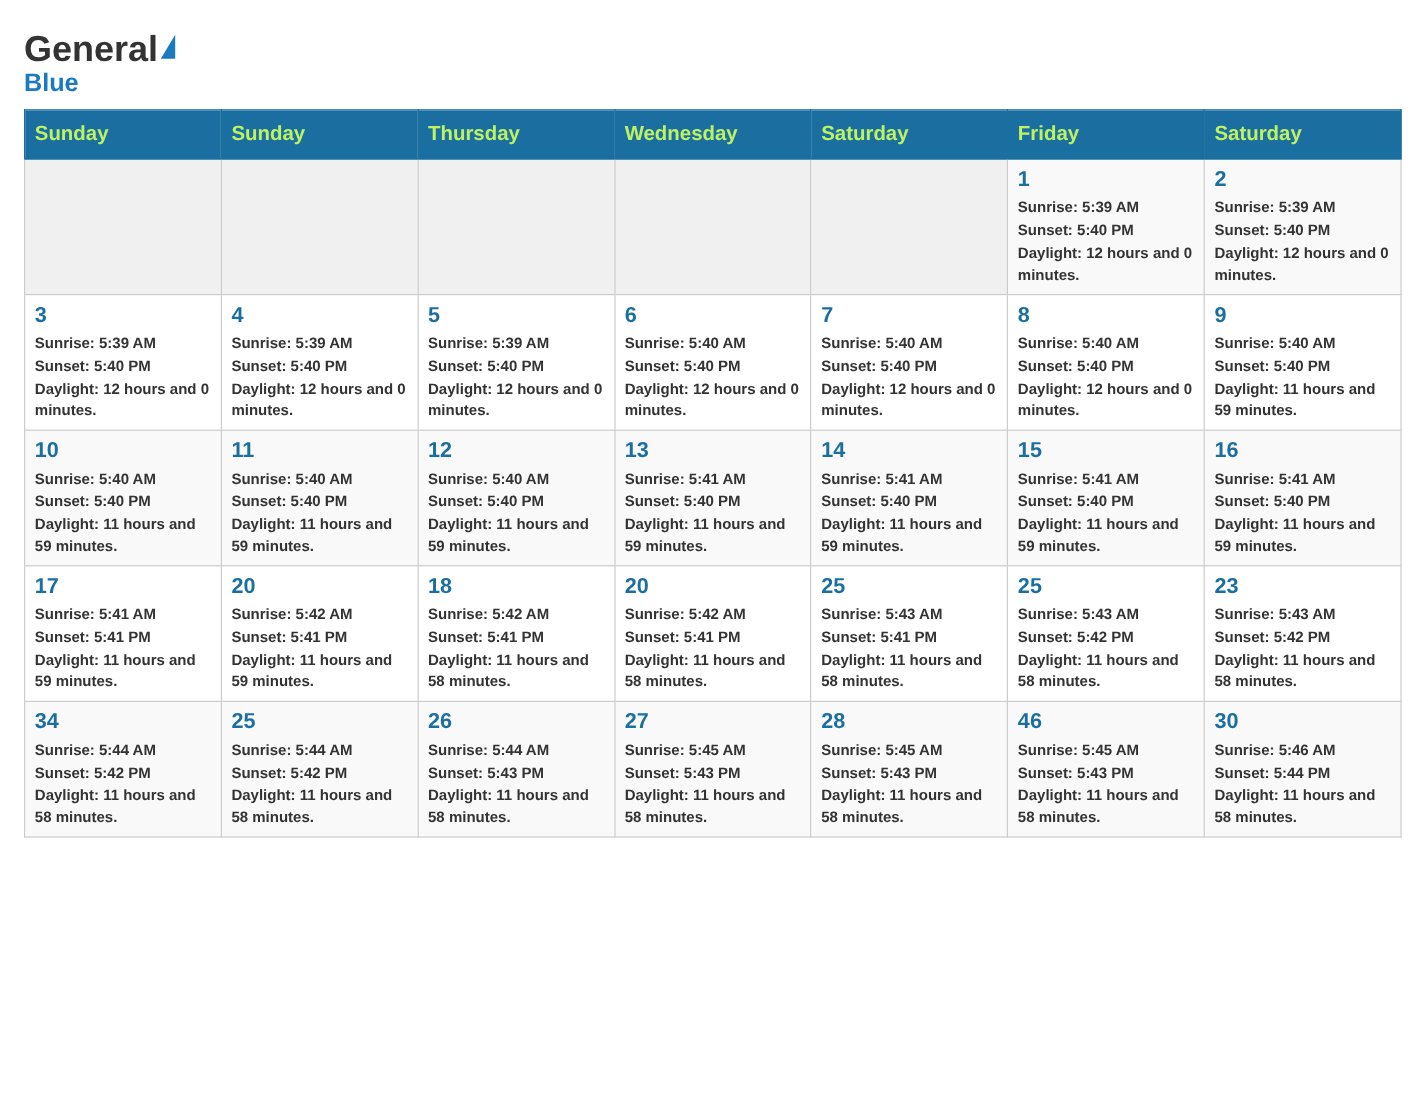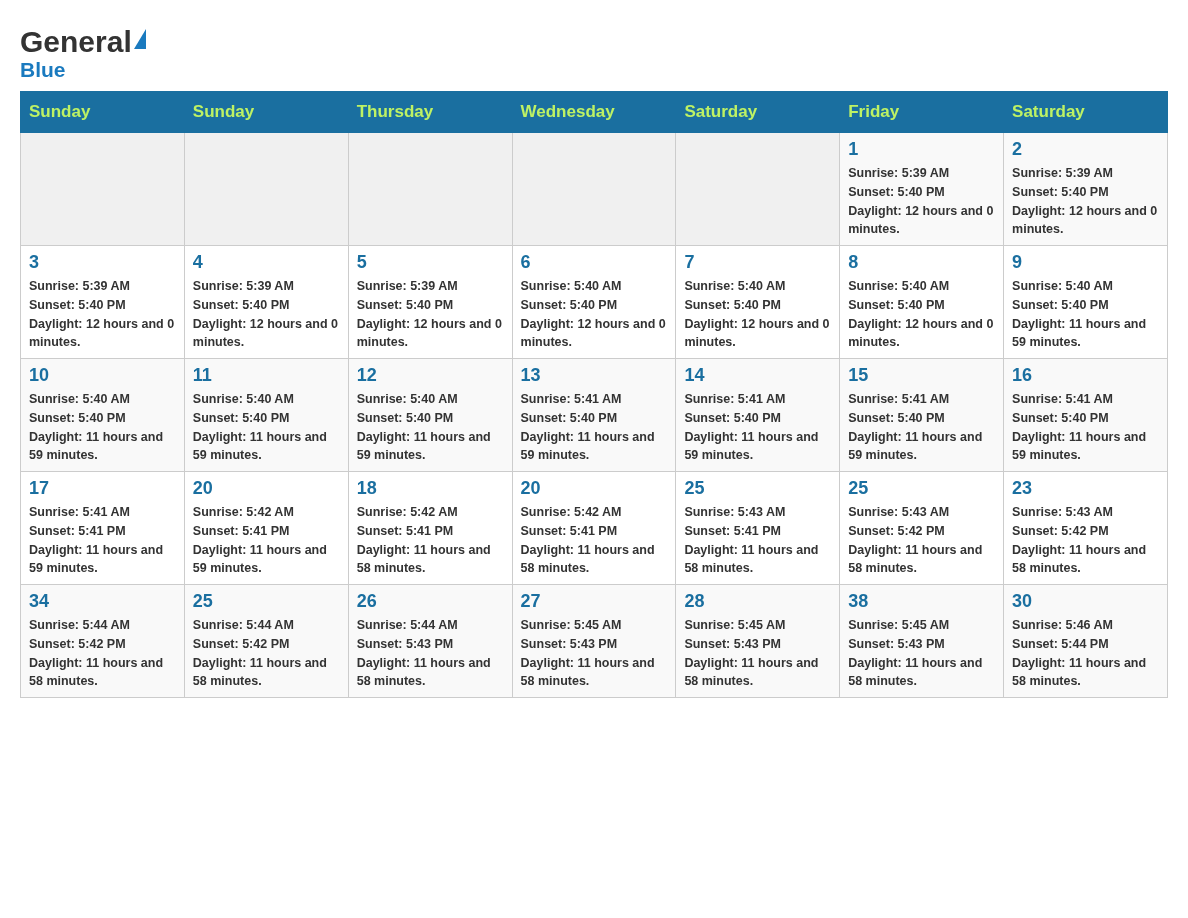--- a/index.html
+++ b/index.html
@@ -264,21 +264,21 @@
         </td>
         <td>
           <span class="day-number">27</span>
           <div class="day-info">Sunrise: 5:45 AM<br>Sunset: 5:43 PM<br>Daylight: 11 hours and 58 minutes.</div>
         </td>
         <td>
           <span class="day-number">28</span>
           <div class="day-info">Sunrise: 5:45 AM<br>Sunset: 5:43 PM<br>Daylight: 11 hours and 58 minutes.</div>
         </td>
         <td>
-          <span class="day-number">38</span>
+          <span class="day-number">46</span>
           <div class="day-info">Sunrise: 5:45 AM<br>Sunset: 5:43 PM<br>Daylight: 11 hours and 58 minutes.</div>
         </td>
         <td>
           <span class="day-number">30</span>
           <div class="day-info">Sunrise: 5:46 AM<br>Sunset: 5:44 PM<br>Daylight: 11 hours and 58 minutes.</div>
         </td>
       </tr>
     </tbody>
 </table>
 

